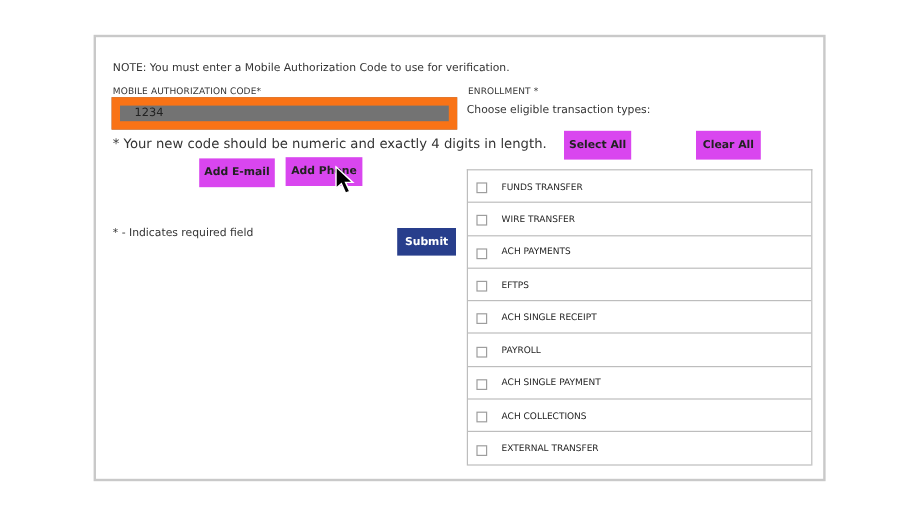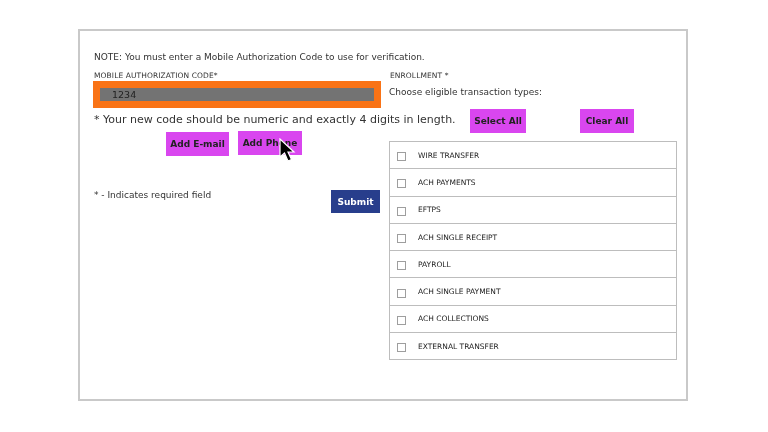--- a/index.html
+++ b/index.html
@@ -68,20 +68,24 @@
 <button class="abs btn-submit">Submit</button>
 
 <div class="abs label-small enroll-label">ENROLLMENT *</div>
 <div class="abs choose">Choose eligible transaction types:</div>
 <button class="abs btn-gray btn-select">Select All</button>
 <button class="abs btn-gray btn-clear">Clear All</button>
 
 <div class="abs list">
   <div class="list-item">
     <span class="cb"></span>
+    <span class="item-label">FUNDS TRANSFER</span>
+  </div>
+  <div class="list-item">
+    <span class="cb"></span>
     <span class="item-label">WIRE TRANSFER</span>
   </div>
   <div class="list-item">
     <span class="cb"></span>
     <span class="item-label">ACH PAYMENTS</span>
   </div>
   <div class="list-item">
     <span class="cb"></span>
     <span class="item-label">EFTPS</span>
   </div>

